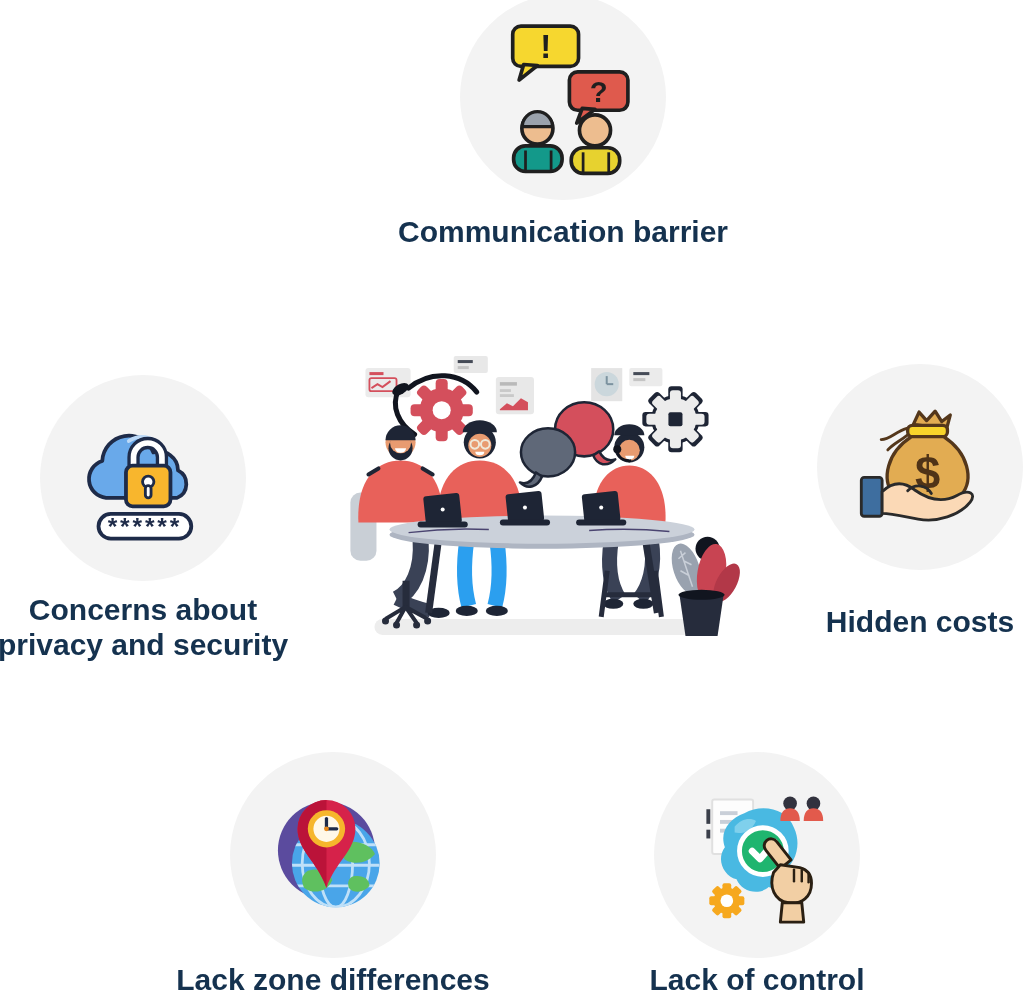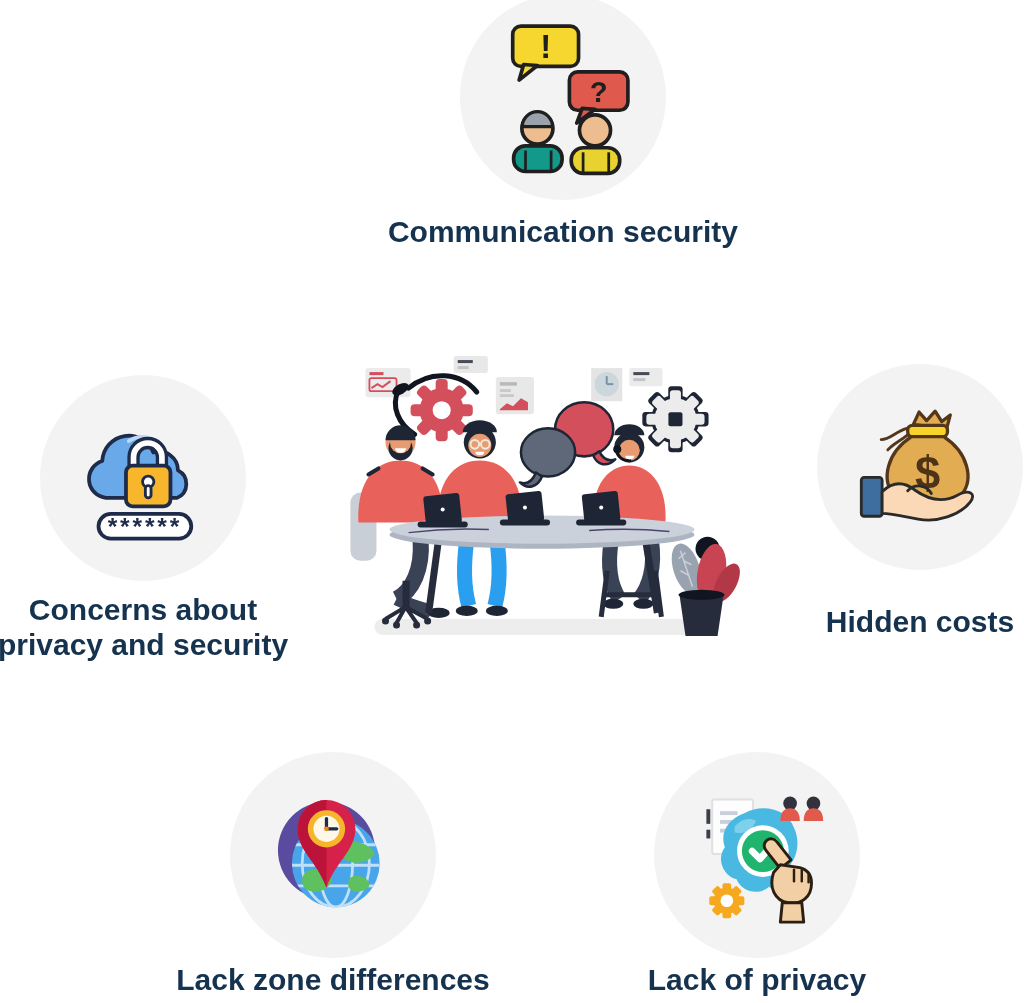--- a/index.html
+++ b/index.html
@@ -34,21 +34,21 @@
         <rect x="21" y="141" width="53" height="28" rx="13" fill="#13998A" stroke="#1f1f1f" stroke-width="4"></rect>
         <line x1="34" y1="146" x2="34" y2="169" stroke="#1f1f1f" stroke-width="3"></line>
         <line x1="62" y1="146" x2="62" y2="169" stroke="#1f1f1f" stroke-width="3"></line>
 
         <circle cx="110" cy="124" r="17" fill="#EDBD8F" stroke="#1f1f1f" stroke-width="4"></circle>
         <rect x="84" y="143" width="53" height="28" rx="13" fill="#E7D22F" stroke="#1f1f1f" stroke-width="4"></rect>
         <line x1="97" y1="148" x2="97" y2="171" stroke="#1f1f1f" stroke-width="3"></line>
         <line x1="125" y1="148" x2="125" y2="171" stroke="#1f1f1f" stroke-width="3"></line>
       </svg>
     </div>
-    <div class="label" style="left:363px;top:214px;width:400px;">Communication security</div>
+    <div class="label" style="left:363px;top:214px;width:400px;">Communication barrier</div>
   </div>
 
   <div class="node">
     <div class="circle" style="left:40px;top:375px;width:206px;height:206px;">
       <svg width="142" height="142" viewBox="0 0 150 150">
         <path d="M36 96 a20 20 0 0 1 -4 -39 a28 28 0 0 1 54 -9 a20 20 0 0 1 26 19 a16 16 0 0 1 -1 29 Z" fill="#69A9EA" stroke="#1E2B49" stroke-width="4" stroke-linejoin="round"></path>
         <path d="M60 36 a24 24 0 0 1 33 5" fill="none" stroke="#BCD9F7" stroke-width="4" stroke-linecap="round"></path>
         <path d="M65 62 v-9 a15 15 0 0 1 30 0 v9" fill="none" stroke="#1E2B49" stroke-width="13"></path>
         <path d="M65 62 v-9 a15 15 0 0 1 30 0 v9" fill="none" stroke="#FFFFFF" stroke-width="6"></path>
         <rect x="57" y="62" width="47" height="43" rx="7" fill="#F8B62D" stroke="#1E2B49" stroke-width="4"></rect>
@@ -156,21 +156,21 @@
         <g fill="#F2CFA4" stroke="#2A1F12" stroke-width="3" stroke-linejoin="round">
           <path d="M99 89 L84 70 a7 7 0 0 1 11 -9 l15 19 Z"></path>
           <path d="M92 93 C 87 108 93 122 107 124 C 121 126 131 118 131 104 C 131 96 127 90 119 88 L99 85 Z"></path>
           <path d="M101 124 L99 144 h24 l-2 -20 Z"></path>
         </g>
         <line x1="113" y1="90" x2="113" y2="102" stroke="#2A1F12" stroke-width="2.5" stroke-linecap="round"></line>
         <line x1="121" y1="91" x2="121" y2="102" stroke="#2A1F12" stroke-width="2.5" stroke-linecap="round"></line>
         <line x1="128" y1="95" x2="128" y2="103" stroke="#2A1F12" stroke-width="2.5" stroke-linecap="round"></line>
       </svg>
     </div>
-    <div class="label" style="left:557px;top:962px;width:400px;">Lack of privacy</div>
+    <div class="label" style="left:557px;top:962px;width:400px;">Lack of control</div>
   </div>
 
   <div style="position:absolute;left:338px;top:342px;width:402px;height:306px;">
     <svg width="402" height="306" viewBox="0 0 400 305">
 
       <g>
         <rect x="27" y="26" width="45" height="29" rx="3" fill="#EBEBEB"></rect>
         <rect x="31" y="30" width="14" height="3" fill="#D44F5C"></rect>
         <rect x="31" y="36" width="27" height="13" rx="2" fill="none" stroke="#D44F5C" stroke-width="1.8"></rect>
         <path d="M33 46 l6 -4 l5 3 l8 -6" fill="none" stroke="#D44F5C" stroke-width="2"></path>

